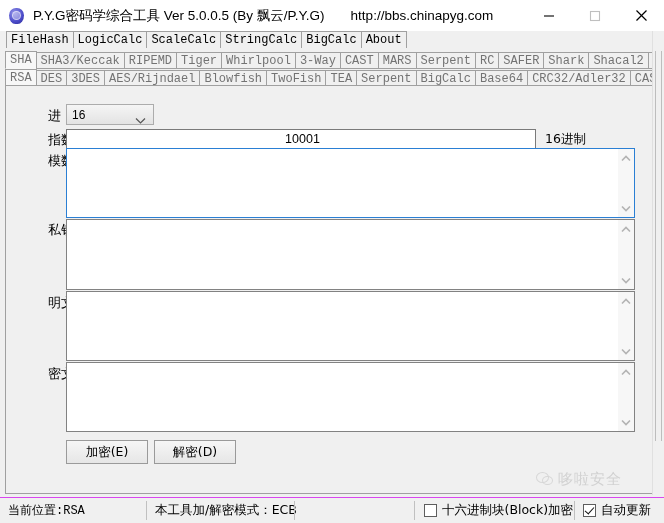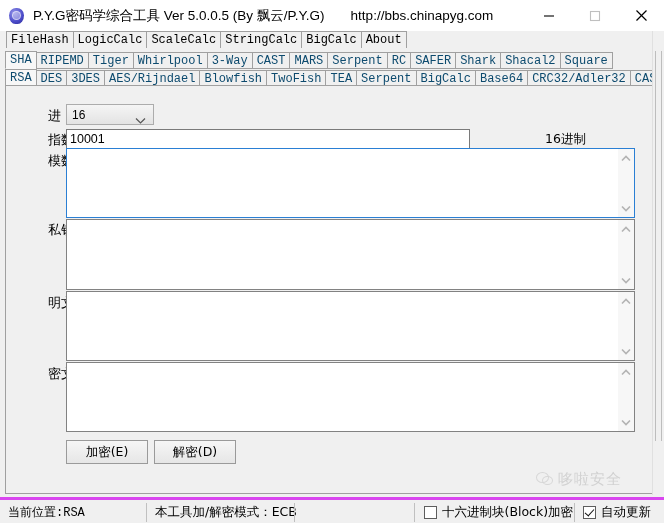--- a/index.html
+++ b/index.html
@@ -93,21 +93,21 @@
     position: absolute; left: 5px;
     height: 19px;
     display: flex;
     align-items: flex-end;
   }
   #tabstrip1 { top: 50px; width: 654px; }
   #tabstrip2 { top: 68px; width: 654px; }
   .tab {
     font-family: "Liberation Mono", monospace;
     font-size: 12px;
-    color: #0c4a6e;
+    color: #737373;
     line-height: 16px;
     height: 17px;
     padding: 0 4px;
     border: 1px solid #a0a0a0;
     background: #f0f0f0;
     margin-right: -1px;
     white-space: nowrap;
     box-sizing: border-box;
   }
   .tab.active {
@@ -154,30 +154,31 @@
     font-family: "Liberation Sans", sans-serif;
   }
   #combo-base .chev {
     position: absolute; right: 7px; top: 6px;
   }
 
   
   #input-exp {
     position: absolute;
     left: 66px; top: 129px;
-    width: 404px; height: 20px;
+    width: 470px; height: 20px;
     background: #ffffff;
     border: 1px solid #7a7a7a;
     box-sizing: border-box;
     font-size: 12.5px;
     color: #000;
     padding: 0 0 0 3px;
     line-height: 18px;
     font-family: "Liberation Sans", sans-serif;
     outline: none;
+    text-align: center;
   }
   #hex-note {
     position: absolute; left: 545px; top: 131px;
     font-size: 12.5px; color: #000;
     font-family: "DejaVu Sans", sans-serif;
     white-space: nowrap;
   }
 
   
   .ta-wrap {
@@ -281,21 +282,21 @@
     border-left: 1px solid #bdbdbd;
     border-right: 1px solid #bdbdbd;
     box-sizing: border-box;
   }
 
   
   #statusbar {
     position: absolute; left: 0; bottom: 0;
     width: 664px; height: 26px;
     background: #f0f0f0;
-    border-top: 3px solid #d946ef;
+    border-top: 1px solid #d946ef;
     box-sizing: border-box;
   }
   .sb-cell {
     position: absolute; top: 0; height: 25px;
     display: flex; align-items: center;
     font-size: 12.5px; color: #000;
     font-family: "DejaVu Sans", sans-serif;
     white-space: nowrap;
   }
   .sb-sep {
@@ -361,20 +362,21 @@
         <div class="mitem">LogicCalc</div>
         <div class="mitem">ScaleCalc</div>
         <div class="mitem">StringCalc</div>
         <div class="mitem">BigCalc</div>
         <div class="mitem">About</div>
       </div>
   </div>
 
   <div class="tabstrip" id="tabstrip1">
       <div class="tab active">SHA</div>
+      <div class="tab">SHA3/Keccak</div>
       <div class="tab">RIPEMD</div>
       <div class="tab">Tiger</div>
       <div class="tab">Whirlpool</div>
       <div class="tab">3-Way</div>
       <div class="tab">CAST</div>
       <div class="tab">MARS</div>
       <div class="tab">Serpent</div>
       <div class="tab">RC</div>
       <div class="tab">SAFER</div>
       <div class="tab">Shark</div>

